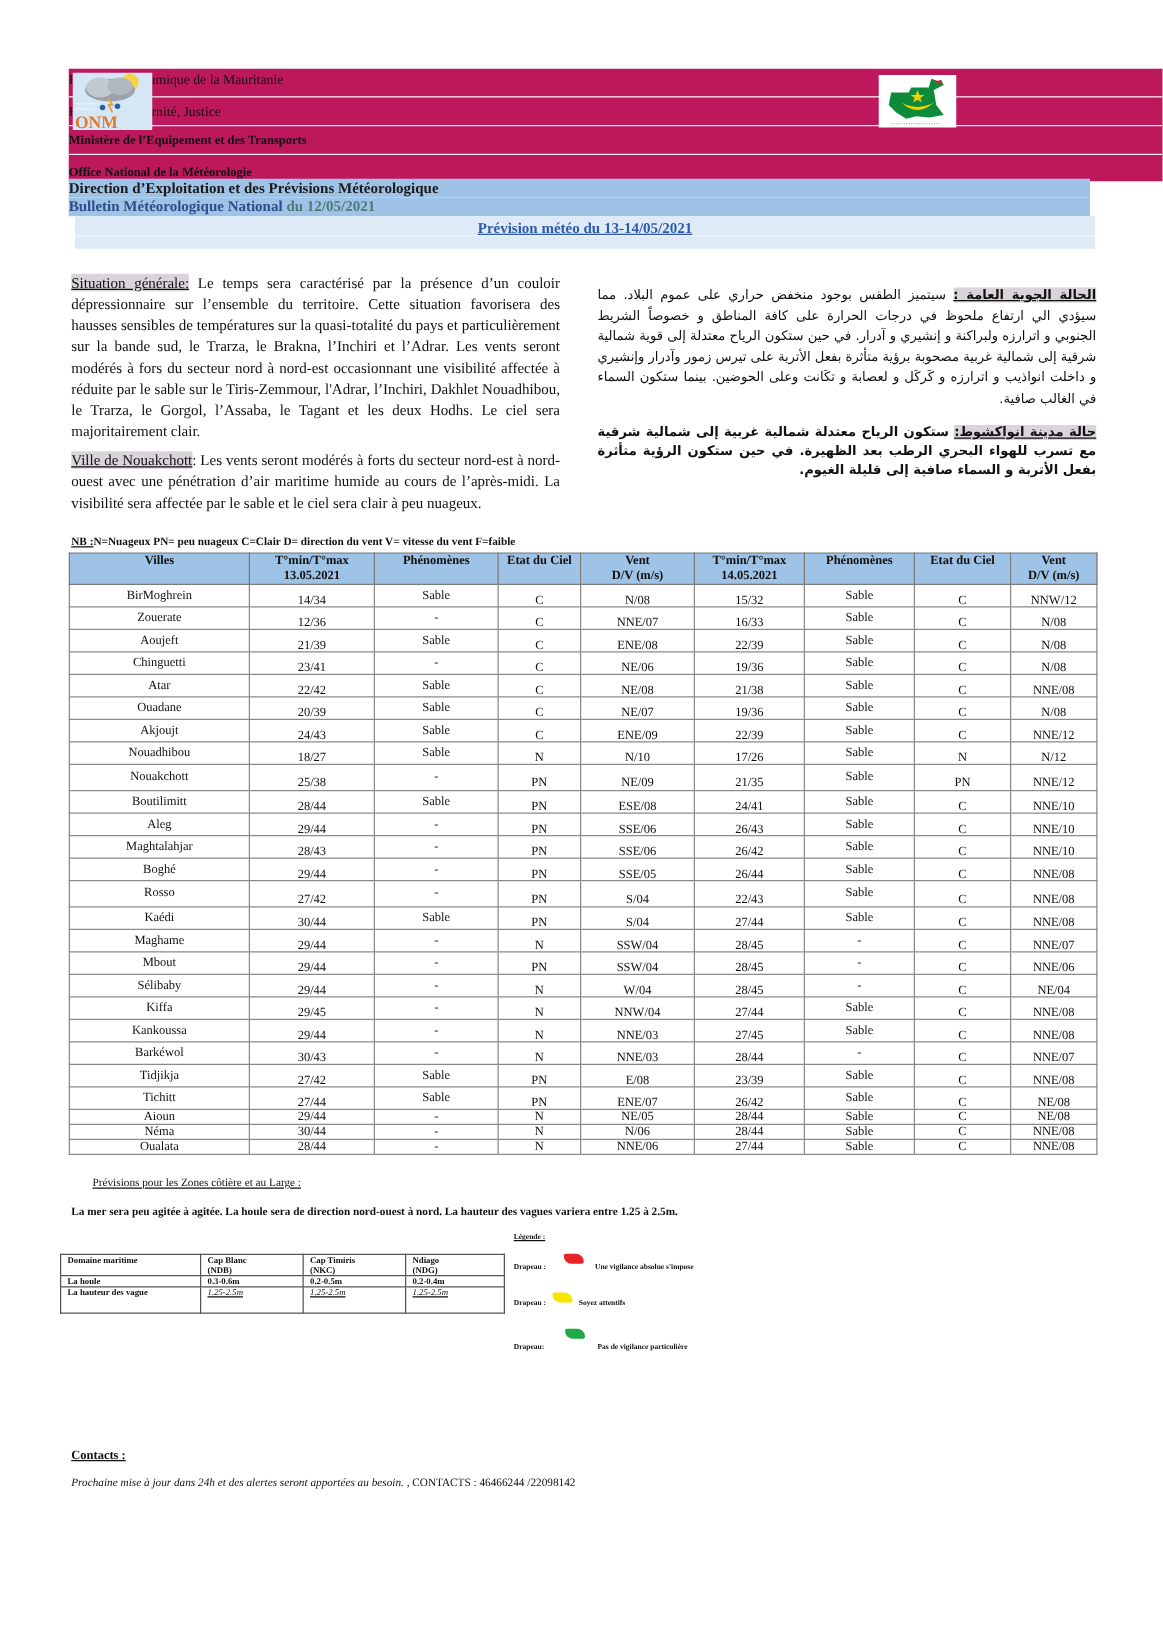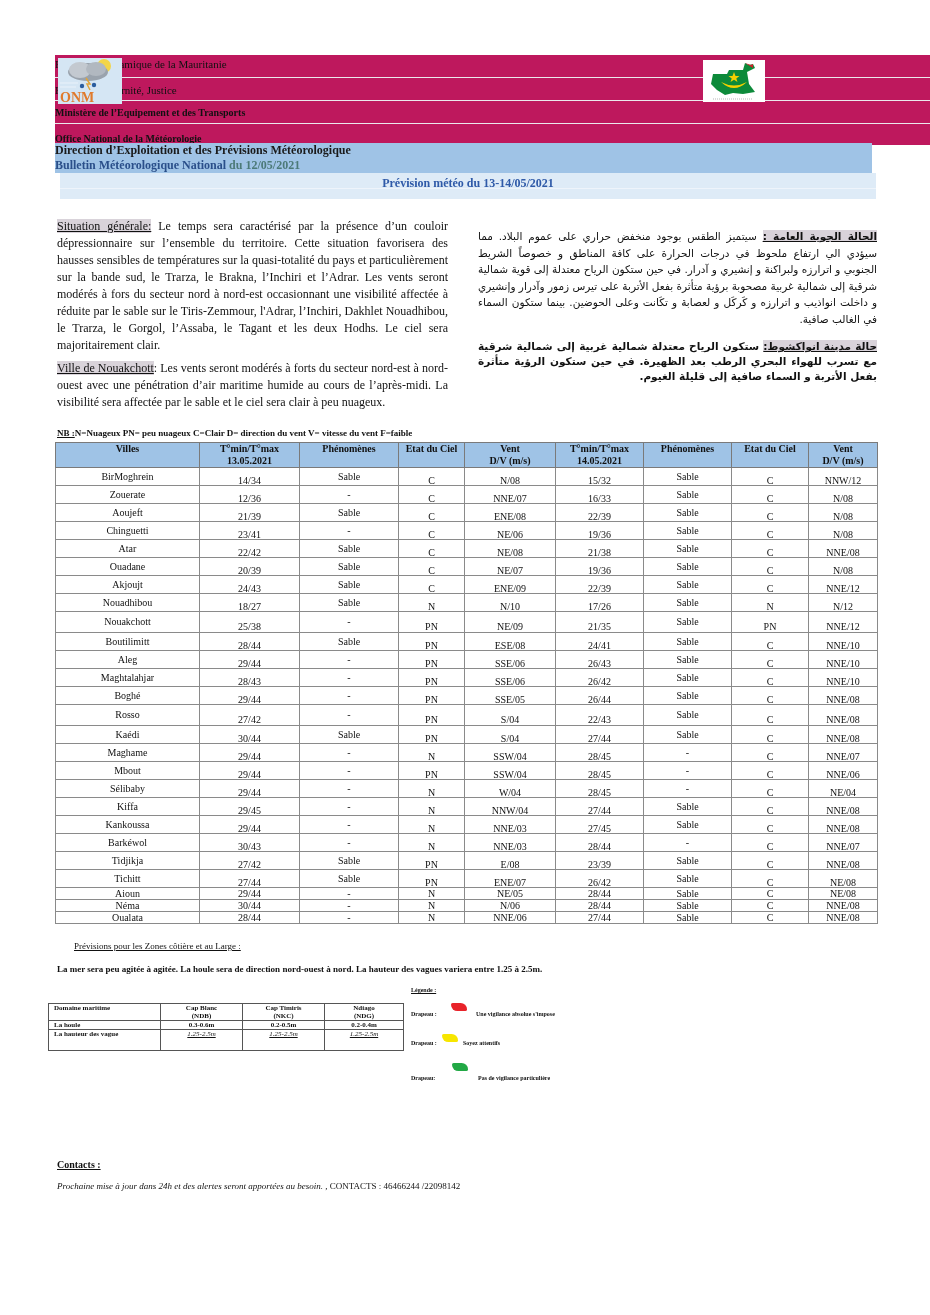--- a/index.html
+++ b/index.html
@@ -42,21 +42,21 @@
     table.main td.lo .t { padding-top: 9px; }
     table.main tr.compact td { height: 11px; line-height: 11px; }
     table.main tr.compact td .t { padding-top: 0; }
     table.main tr.tall td { height: 20px; }
 
     
     .zones-title { position: absolute; left: 74px; top: 941px; font-size: 9px; font-weight: normal; text-decoration: underline; }
     .zones-text { position: absolute; left: 57px; top: 964px; font-size: 9px; font-weight: bold; }
     table.marine { position: absolute; left: 48px; top: 1003px; width: 355px; border-collapse: collapse; font-size: 7px; font-weight: bold; table-layout: fixed; }
     table.marine td { border: 1px solid #555; padding: 0 5px; vertical-align: top; line-height: 8px; }
-    table.marine td.c { text-align: center; }
+    table.marine td.c { }
     table.marine td em { font-style: italic; text-decoration: underline; font-weight: normal; }
     .flag { display: inline-block; width: 14px; height: 5px; border-radius: 2px 6px 2px 6px; margin-top: 4px; }
     .flag.yellow { background: #f7e600; }
 
     .legend-title { position: absolute; left: 411px; top: 987px; font-size: 6px; font-weight: bold; text-decoration: underline; }
     .legend-row { position: absolute; left: 411px; font-size: 6px; font-weight: bold; }
     .legend-flag { position: absolute; width: 16px; height: 8px; border-radius: 2px 8px 2px 8px; }
 
     .contacts-title { position: absolute; left: 57px; top: 1159px; font-size: 10px; font-weight: bold; text-decoration: underline; }
     .contacts-text { position: absolute; left: 57px; top: 1181px; font-size: 9px; }

